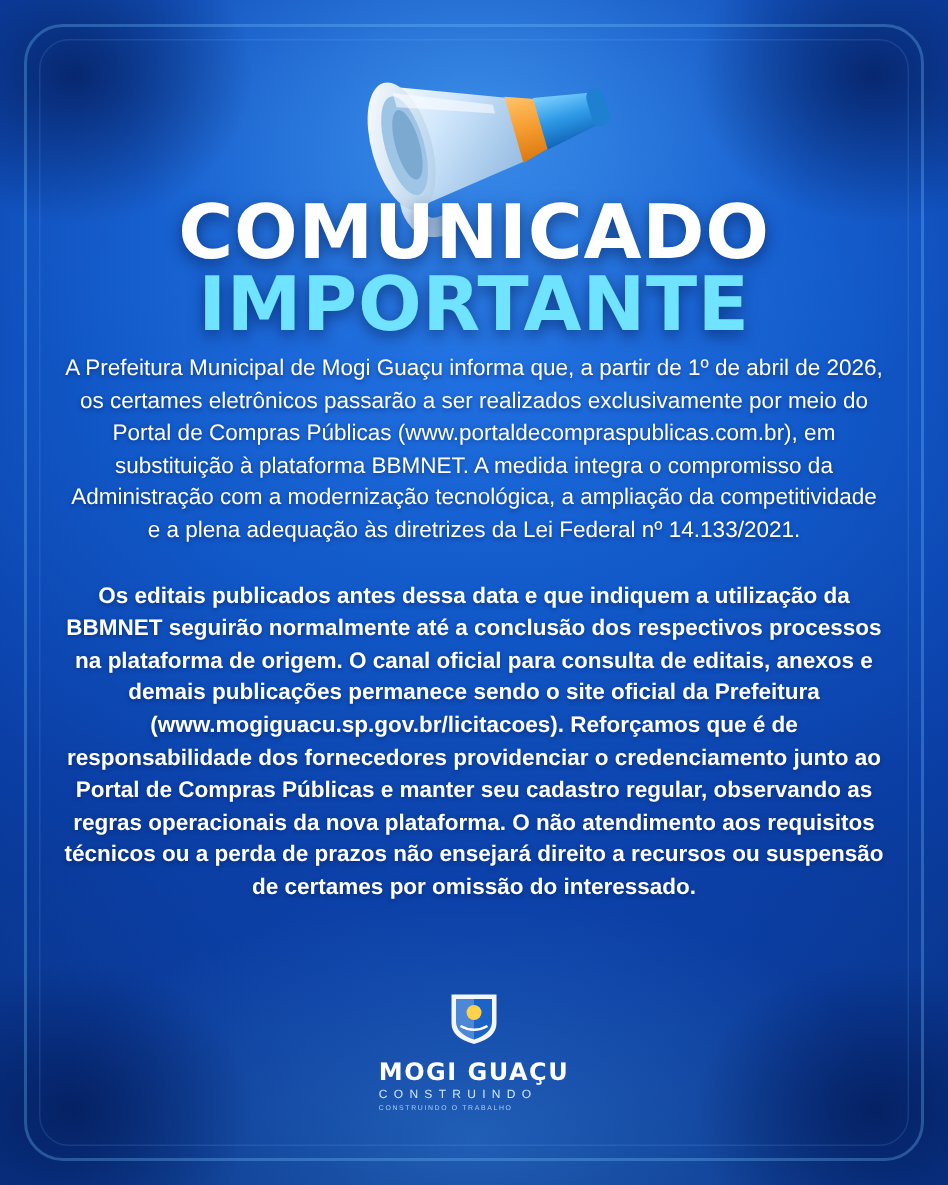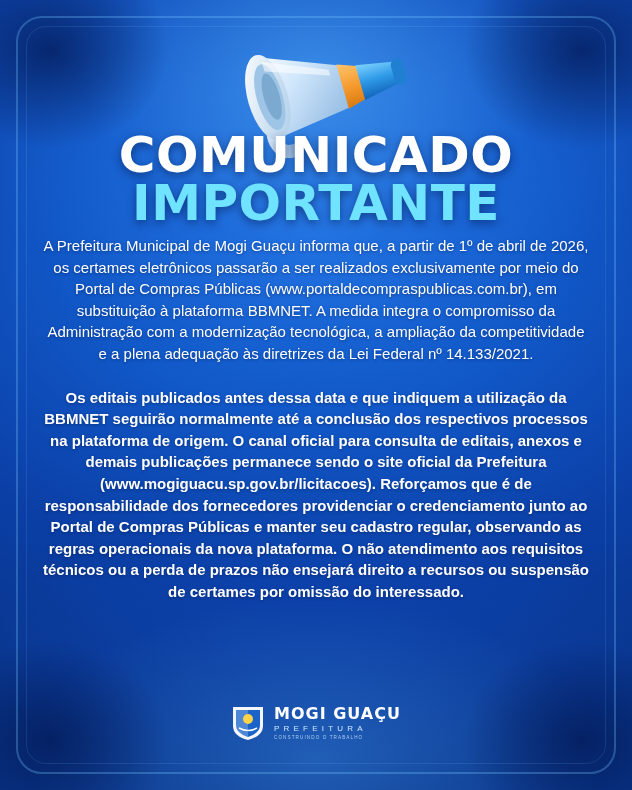--- a/index.html
+++ b/index.html
@@ -135,20 +135,21 @@
   
   .footer {
     position: absolute;
     left: 0;
     right: 0;
     bottom: 48px;
     display: flex;
     align-items: center;
     justify-content: center;
     gap: 9px;
+    flex-direction: column;
   }
   .crest {
     width: 34px;
     height: 38px;
     flex: 0 0 auto;
   }
   .footer-text {
     display: flex;
     flex-direction: column;
     align-items: flex-start;
@@ -250,18 +251,18 @@
       <svg viewBox="0 0 34 38" width="34" height="38" xmlns="http://www.w3.org/2000/svg">
         <path d="M2 3 H32 V22 Q32 32 17 36 Q2 32 2 22 Z" fill="#ffffff" opacity="0.95"></path>
         <path d="M5 6 H29 V21 Q29 29 17 33 Q5 29 5 21 Z" fill="#1a63c8"></path>
         <path d="M5 6 H17 V33 Q5 29 5 21 Z" fill="#e8f2ff" opacity="0.25"></path>
         <circle cx="17" cy="15" r="5" fill="#ffd24a"></circle>
         <path d="M8 24 q9 5 18 0" stroke="#ffffff" stroke-width="1.6" fill="none"></path>
       </svg>
     </div>
     <div class="footer-text">
       <span class="footer-title">MOGI GUAÇU</span>
-      <span class="footer-sub">PREFEITURA</span>
+      <span class="footer-sub">CONSTRUINDO</span>
       <span class="footer-sub2">CONSTRUINDO O TRABALHO</span>
     </div>
   </div>
 
 </div>
 
 </body></html>

